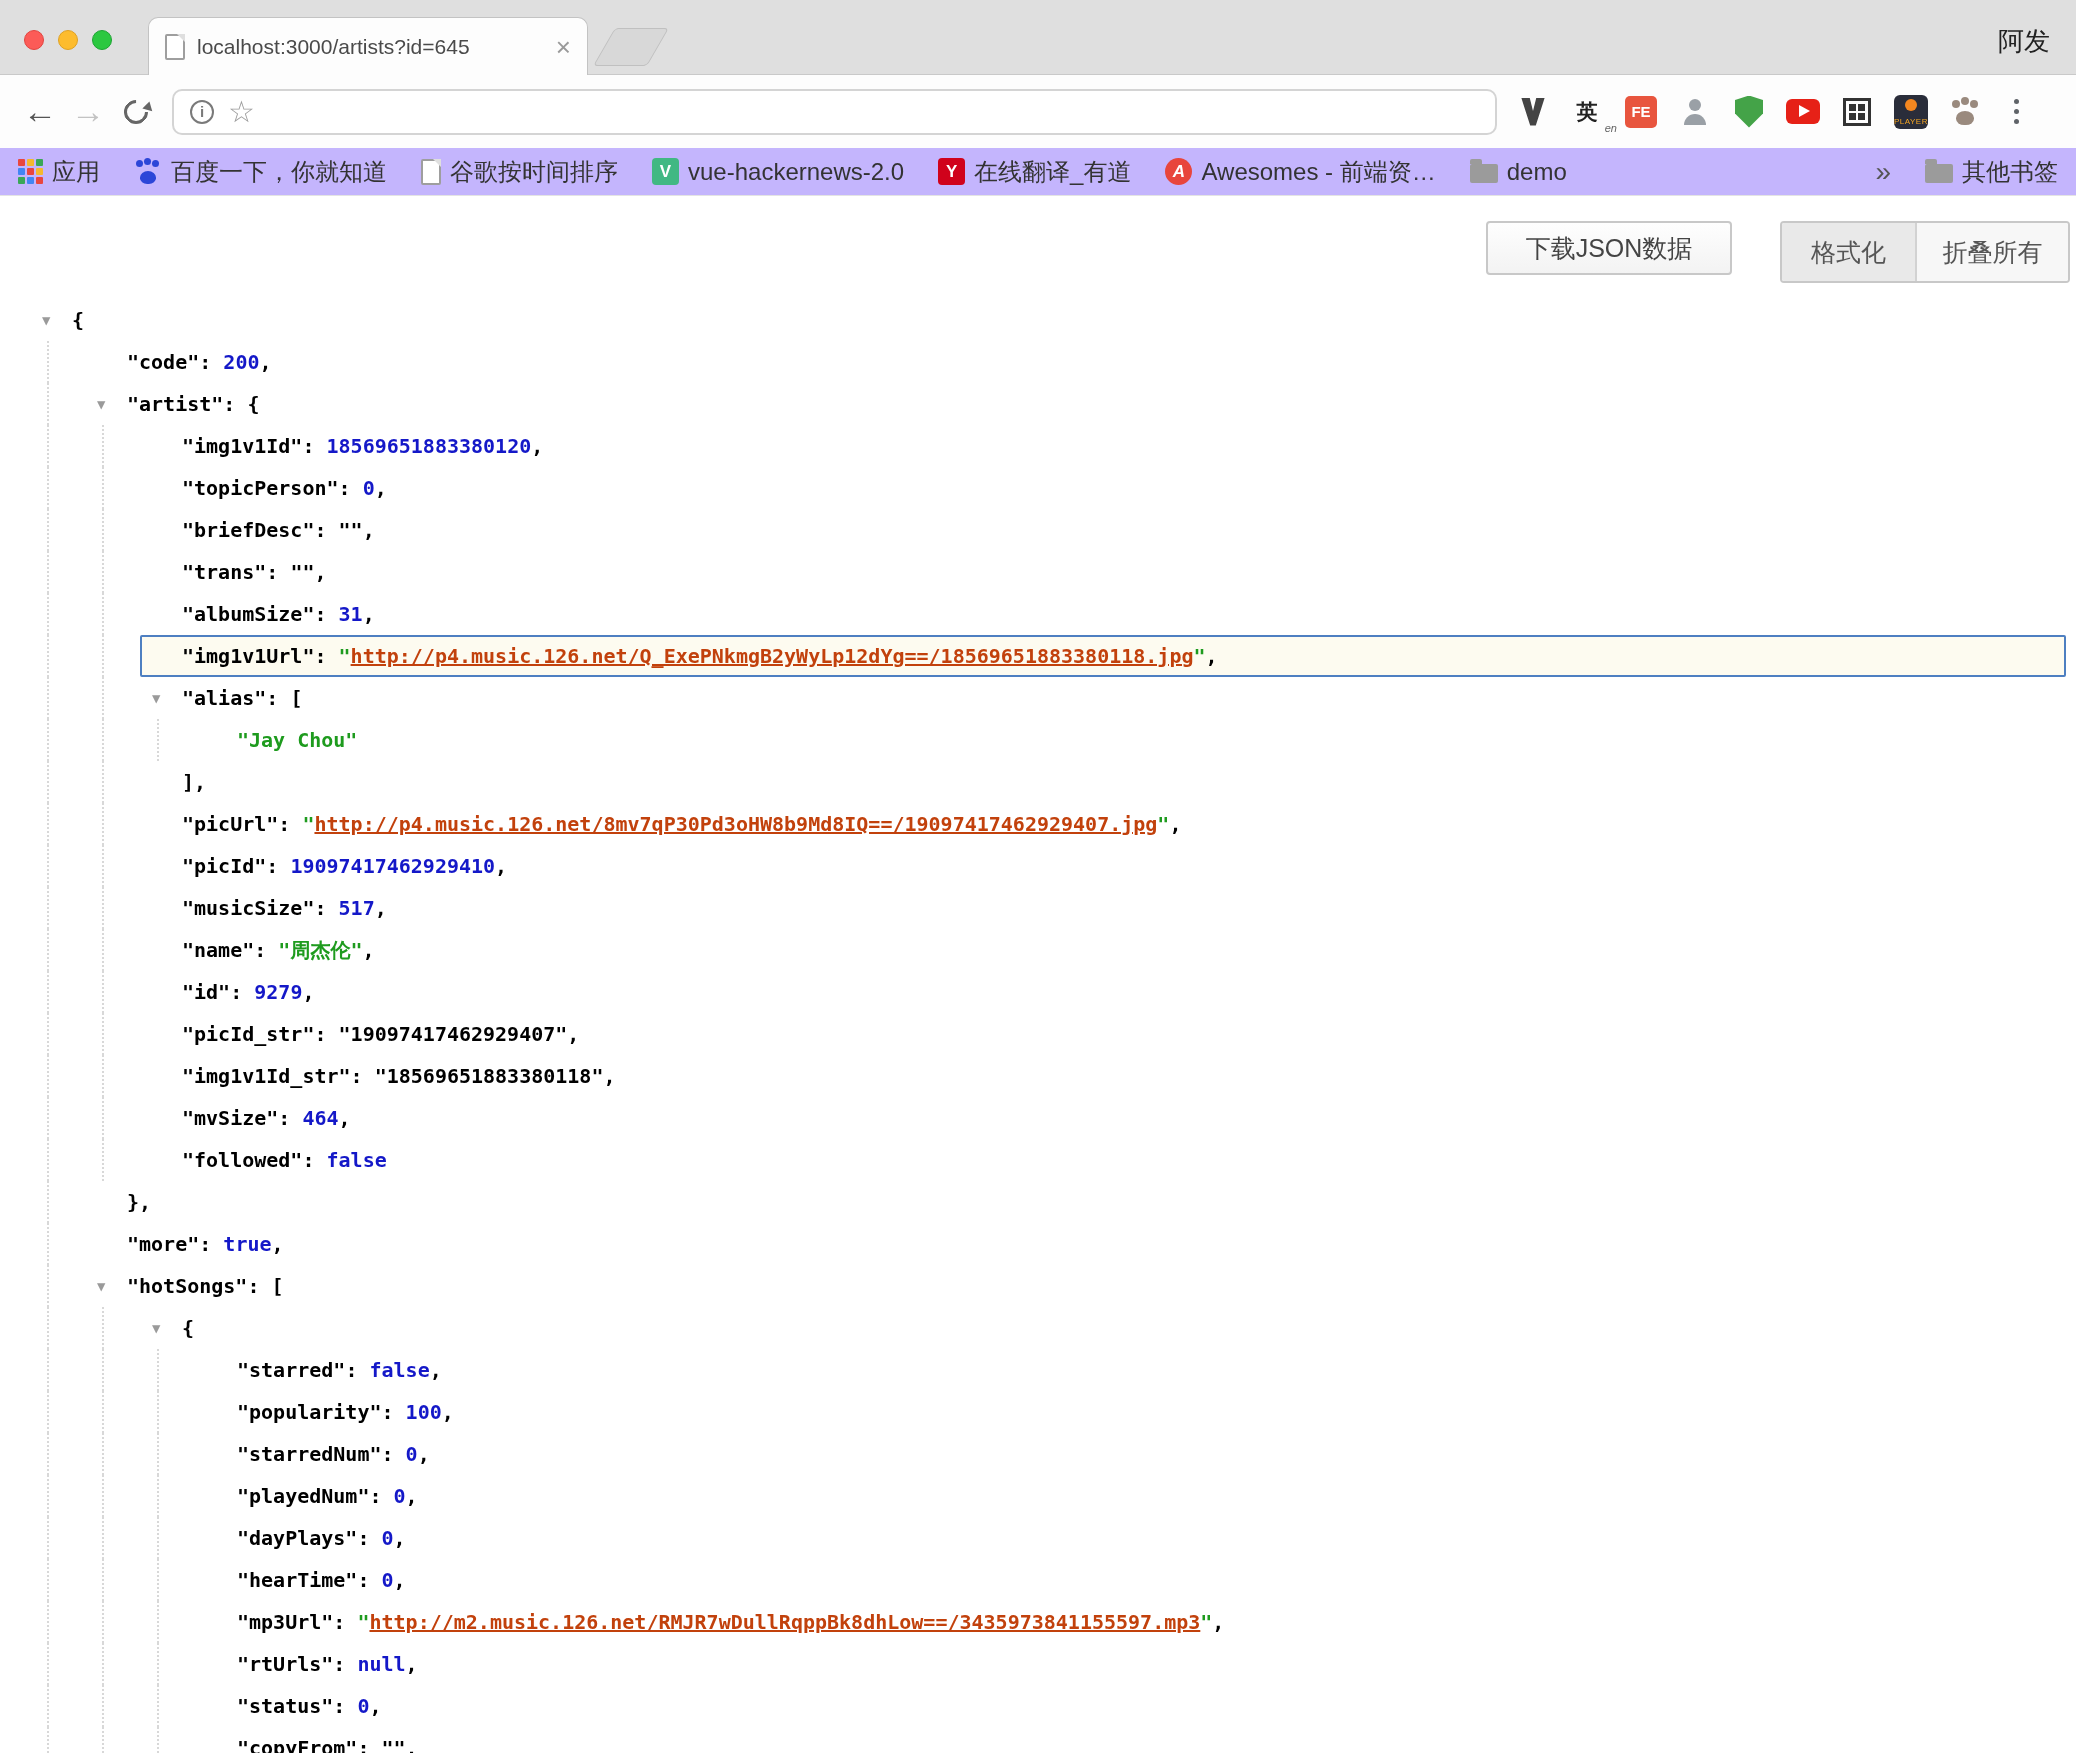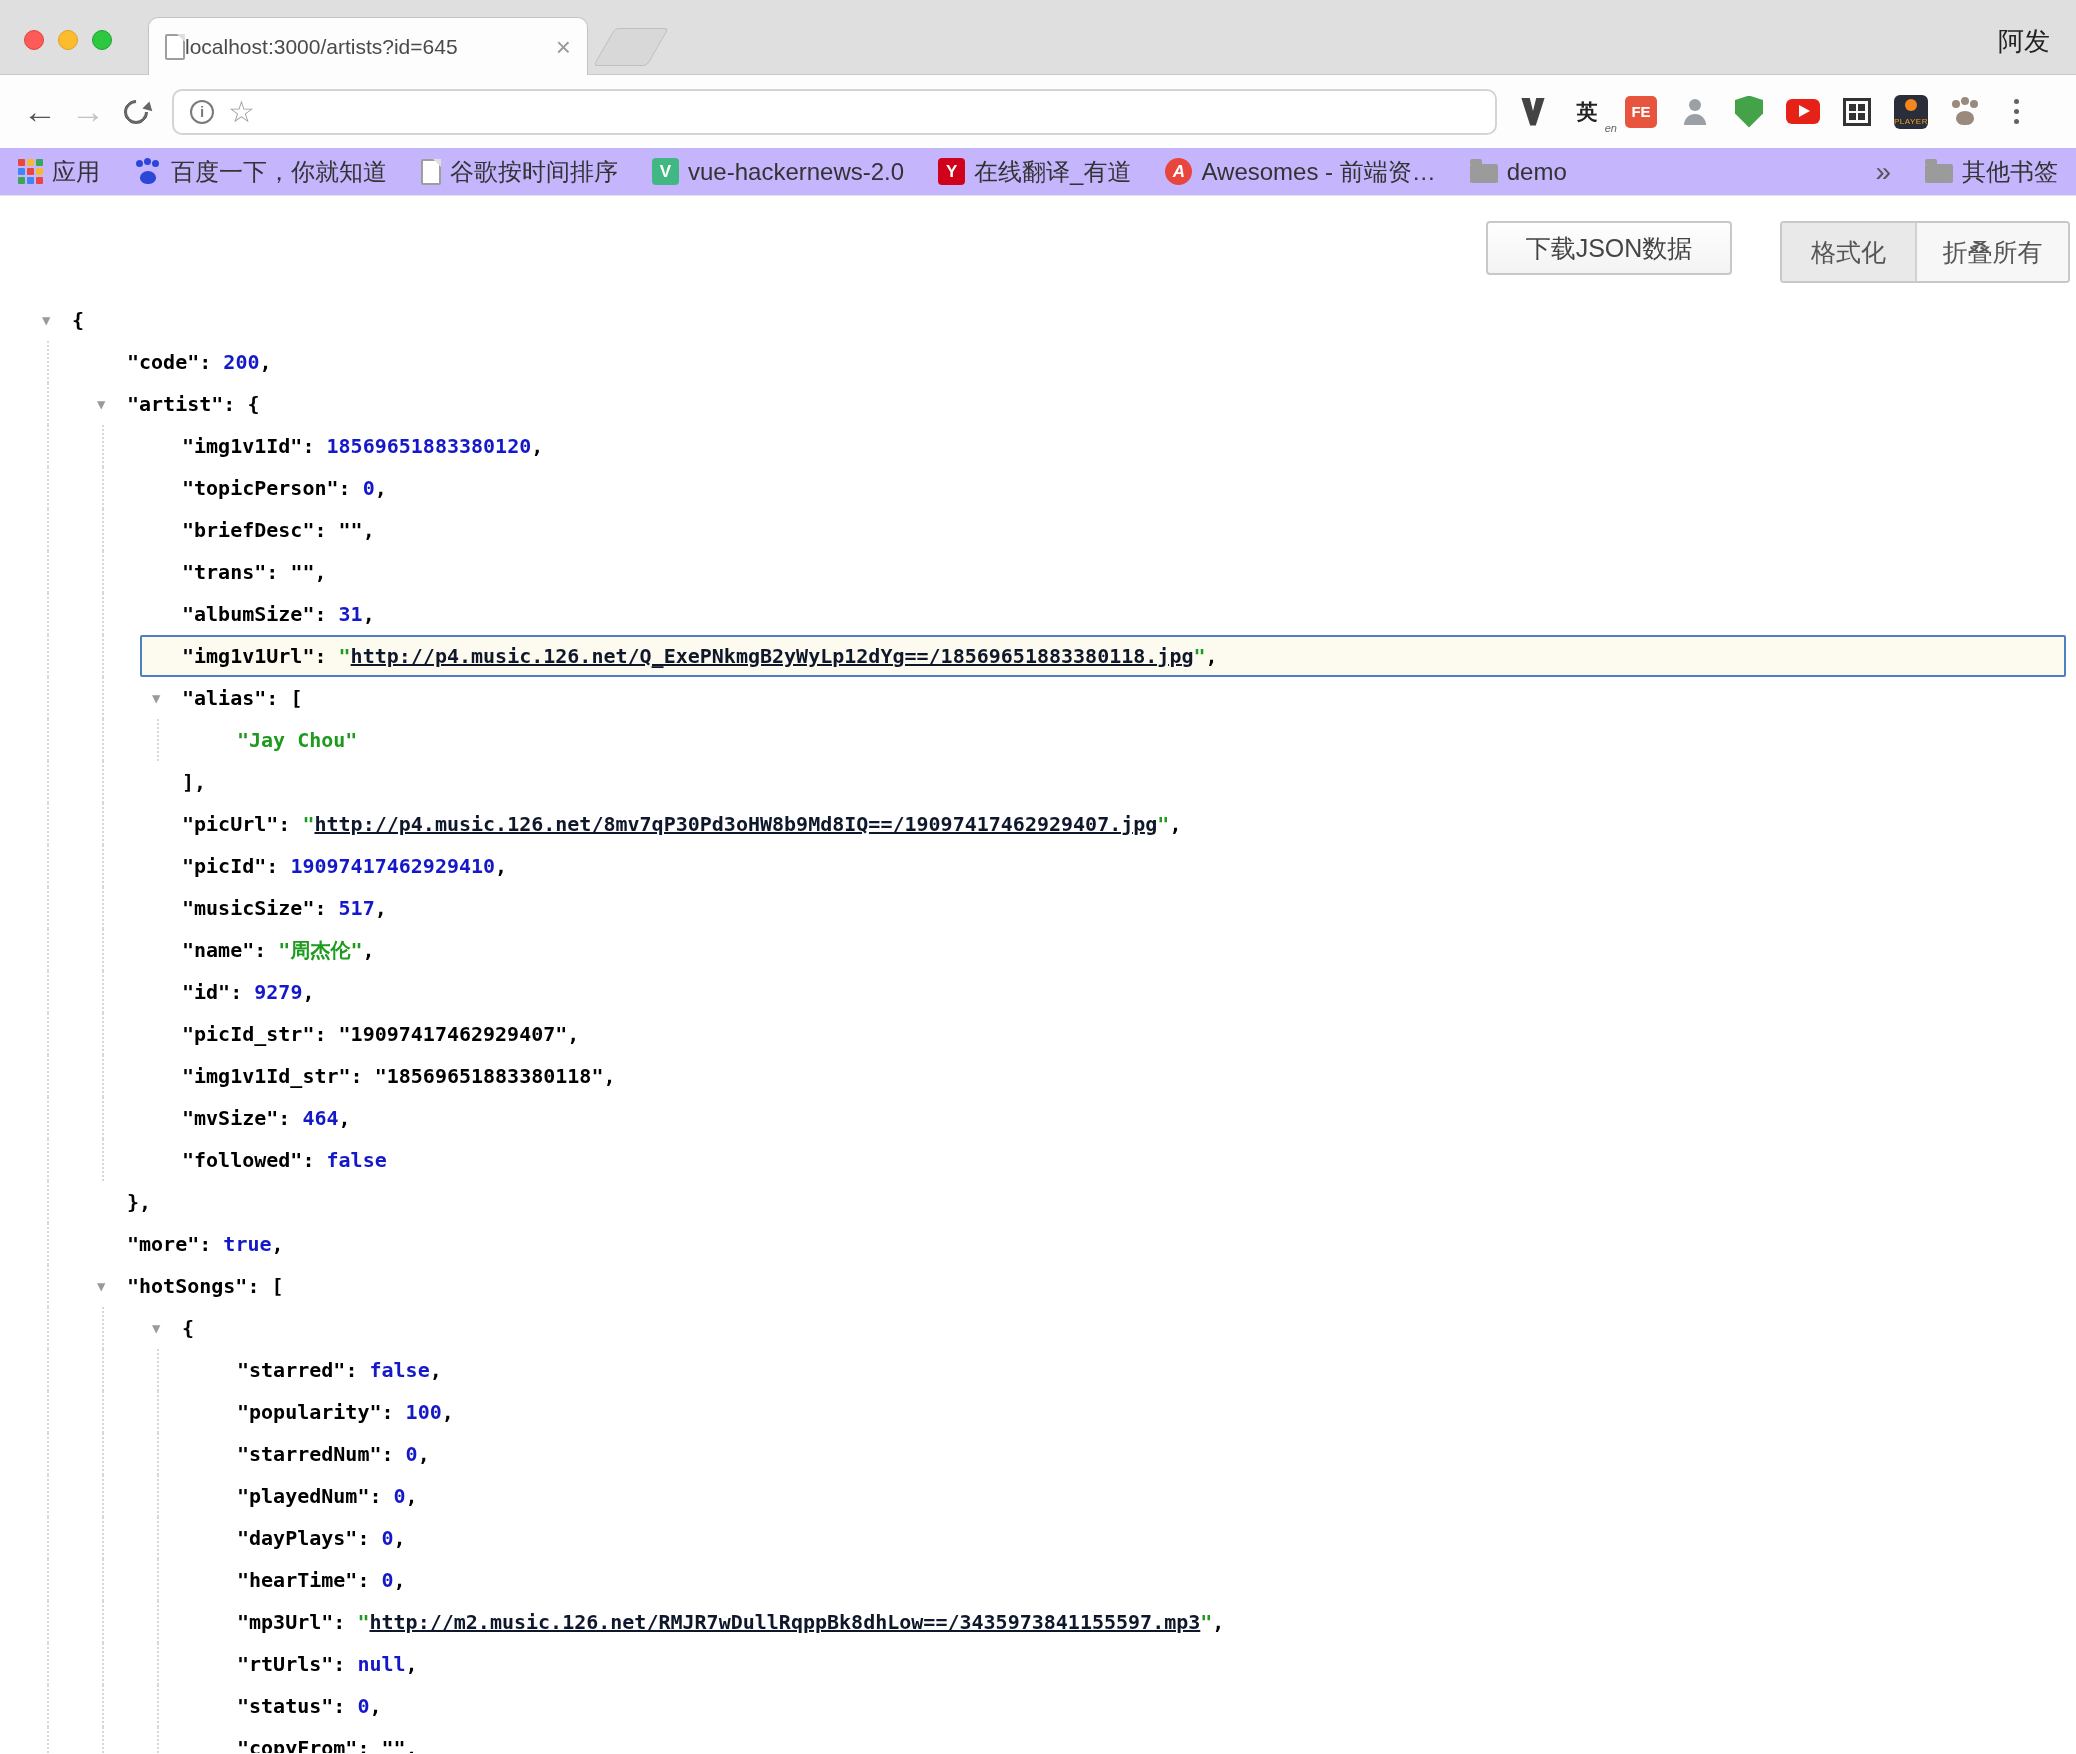--- a/index.html
+++ b/index.html
@@ -11,21 +11,21 @@
   
   .tabstrip { position:relative; height:75px; background:#dfdfdf; border-bottom:1px solid #c9c9c9; }
   .lights { position:absolute; left:24px; top:30px; display:flex; gap:14px; }
   .light { width:20px; height:20px; border-radius:50%; }
   .light.red    { background:#fc5b57; border:1px solid #e2443f; }
   .light.yellow { background:#fdbc2e; border:1px solid #dfa123; }
   .light.green  { background:#2bc840; border:1px solid #1ea433; }
 
   .tab { position:absolute; left:148px; bottom:-1px; width:440px; height:58px;
     background:#fdfdfd; border:1px solid #c3c3c3; border-bottom:none;
-    border-radius:10px 10px 0 0; display:flex; align-items:center; padding:0 16px; }
+    border-radius:10px 10px 0 0; display:flex; align-items:center; padding:0 16px; gap:12px; }
   .tab-title { flex:1; font-size:21px; color:#4a4a4a; white-space:nowrap; overflow:hidden; text-overflow:ellipsis; }
   .tab-close { font-size:26px; color:#9a9a9a; line-height:1; cursor:pointer; }
   .newtab { position:absolute; left:604px; bottom:8px; width:54px; height:38px;
     background:#d8d8d8; border:1px solid #c0c0c0; border-radius:4px; transform:skewX(-30deg); }
   .profile { position:absolute; right:26px; top:24px; font-size:26px; color:#222; }
 
   
   .doc-icon { position:relative; width:20px; height:26px; background:#fff;
     border:2px solid #9e9e9e; border-radius:2px; flex:none; }
   .doc-icon::after { content:""; position:absolute; right:-2px; top:-2px;
@@ -134,21 +134,21 @@
     line-height:42px; color:#111; }
   .json-line { position:relative; white-space:nowrap; padding-right:10px; }
   .tri { position:absolute; top:0; font-size:14px; line-height:42px; color:#9a9a9a; cursor:pointer; }
   .guide { position:absolute; top:0; bottom:0; width:0; border-left:2px dotted #d8d8d8; }
   .tk-key   { color:#000; }
   .tk-punc  { color:#000; }
   .tk-plain { color:#000; }
   .tk-num   { color:#1418c8; }
   .tk-kw    { color:#1418c8; }
   .tk-str   { color:#1e9b1e; }
-  .tk-link  { color:#0f172a; text-decoration:underline; cursor:pointer;margin-top:27px; }
+  .tk-link  { color:#c2410c; text-decoration:underline; cursor:pointer;margin-top:27px; }
   .json-line.highlight { display:flex; line-height:38px; }
   .hl-box { flex:1; background:#fdfbf0; border:2px solid #4e7fc1; border-radius:2px;
     margin-left:-42px; padding-left:40px; }
 </style>
 </head>
 <body>
 
 <div class="window">
 
   <div class="tabstrip">

